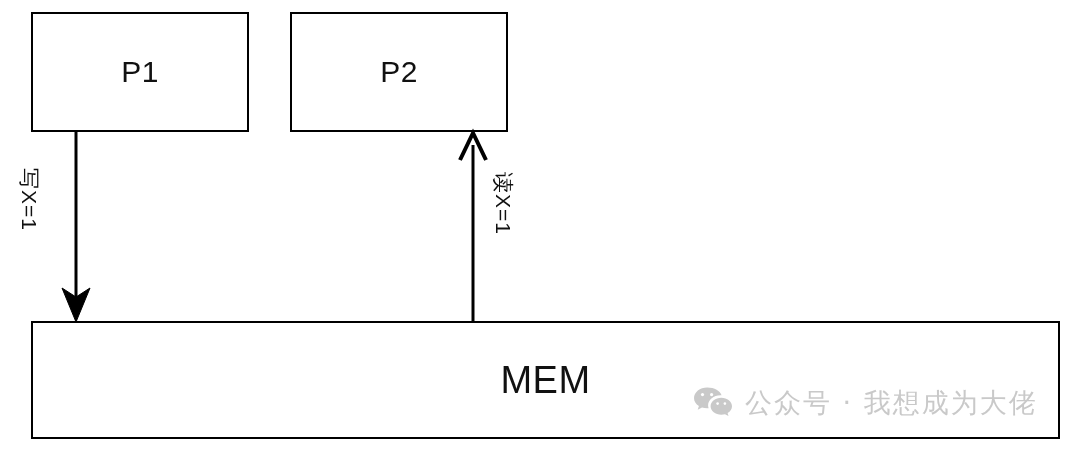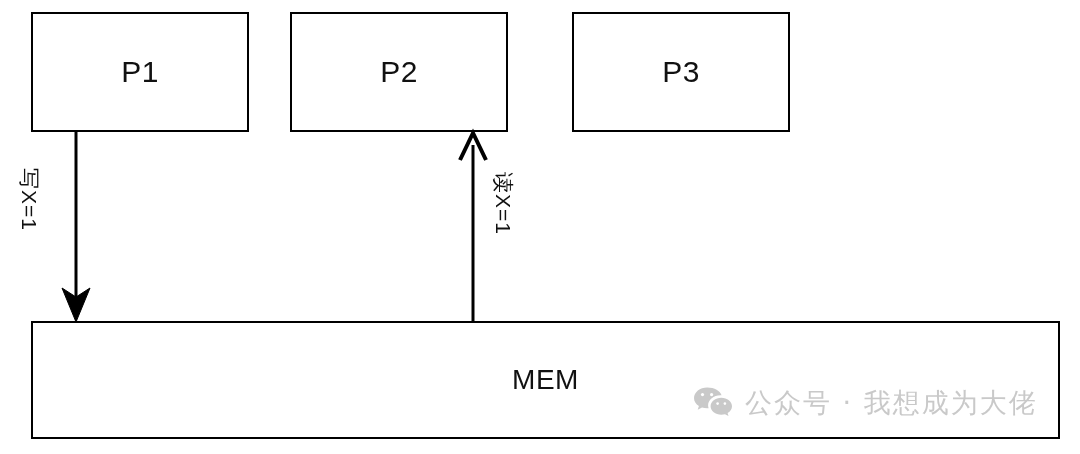--- a/index.html
+++ b/index.html
@@ -49,21 +49,21 @@
     top: 321px;
     width: 1029px;
     height: 118px;
     border: 2px solid #000000;
     background: #ffffff;
     display: flex;
     align-items: center;
     justify-content: center;
   }
   #mem-label {
-    font-size: 28px;
+    font-size: 38px;
     color: #111111;
     line-height: 1;
     letter-spacing: 0.5px;
   }
 
   
   #connectors {
     position: absolute;
     left: 0;
     top: 0;
@@ -117,23 +117,20 @@
 <div id="canvas">
 
   <div class="proc-box" id="proc-0">
     <span class="proc-label">P1</span>
   </div>
 
   <div class="proc-box" id="proc-1">
     <span class="proc-label">P2</span>
   </div>
 
-  <div class="proc-box" id="proc-2">
-    <span class="proc-label">P3</span>
-  </div>
 
 
   <div id="mem-box">
     <span id="mem-label">MEM</span>
   </div>
 
   <svg id="connectors" viewBox="0 0 1080 454">
 
     <g>
       <line x1="76" y1="132" x2="76" y2="300" stroke="#000000" stroke-width="3"></line>

